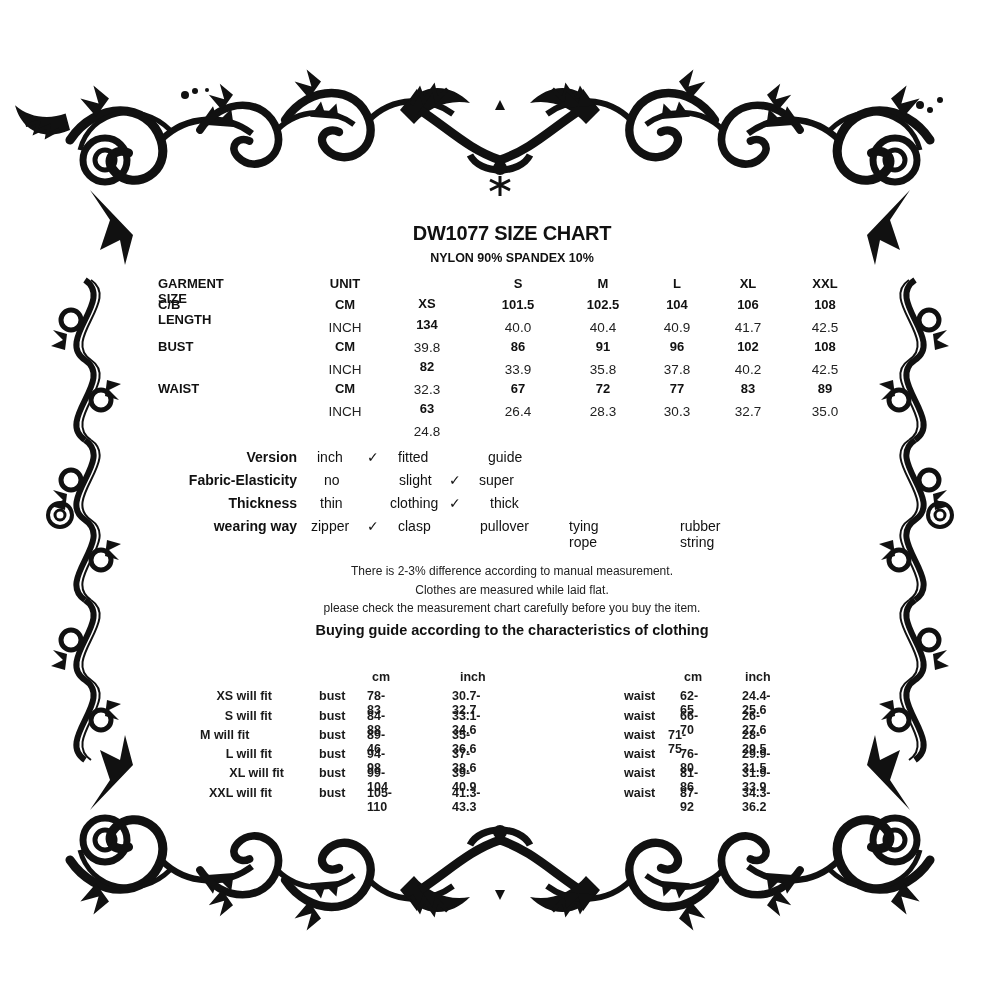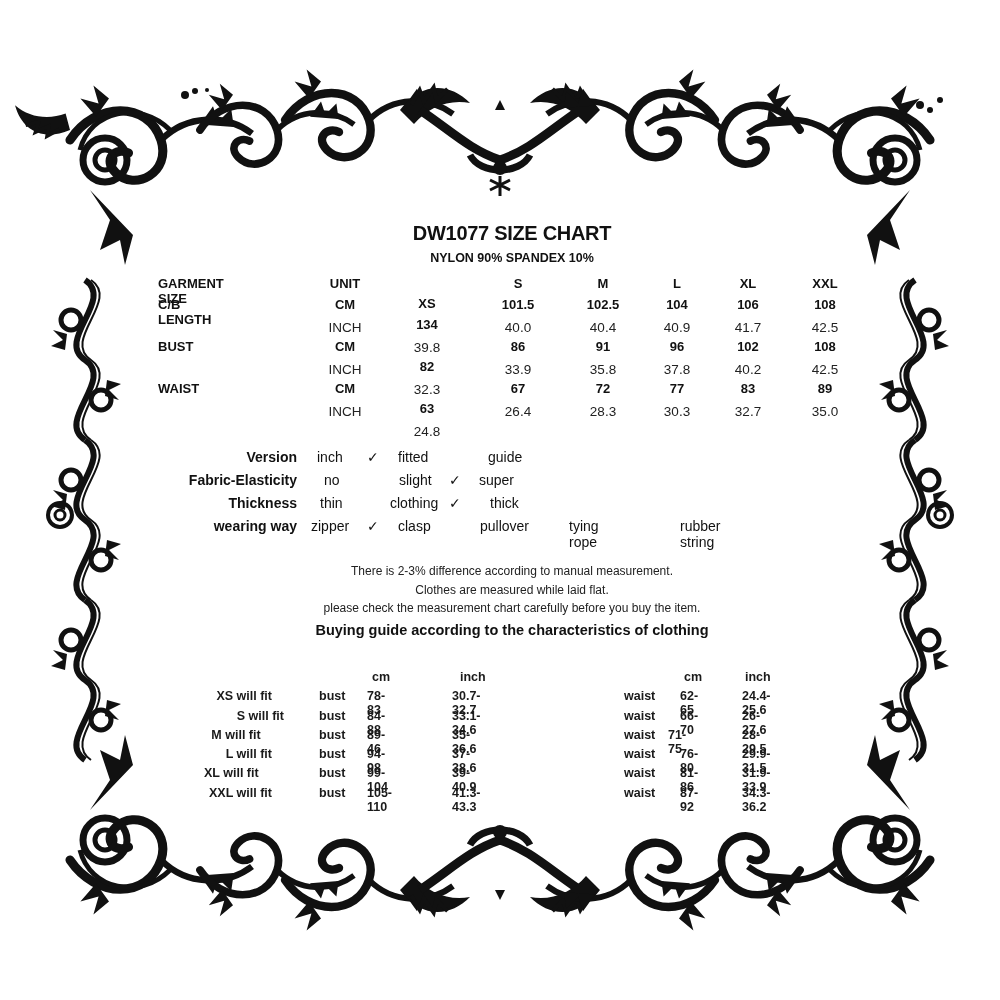--- a/index.html
+++ b/index.html
@@ -264,39 +264,39 @@
     <span style="left:172px; font-weight:bold">cm</span>
     <span style="left:260px">inch</span>
   </div>
   <div class="g-row">
     <span style="left:0; width:72px; text-align:right">XS will  fit</span>
     <span style="left:119px">bust</span>
     <span style="left:167px">78-83</span>
     <span style="left:252px">30.7-32.7</span>
   </div>
   <div class="g-row">
-    <span style="left:12px; width:72px; text-align:right">S will  fit</span>
+    <span style="left:0; width:72px; text-align:right">S will  fit</span>
     <span style="left:119px">bust</span>
     <span style="left:167px">84-88</span>
     <span style="left:252px">33.1-34.6</span>
   </div>
   <div class="g-row">
-    <span style="left:0; width:72px; text-align:center">M will fit</span>
+    <span style="left:0; width:72px; text-align:left">M will fit</span>
     <span style="left:119px">bust</span>
     <span style="left:167px">89-46</span>
     <span style="left:252px">35-36.6</span>
   </div>
   <div class="g-row">
     <span style="left:0; width:72px; text-align:right">L will fit</span>
     <span style="left:119px">bust</span>
     <span style="left:167px">94-98</span>
     <span style="left:252px">37-38.6</span>
   </div>
   <div class="g-row">
-    <span style="left:4px; width:72px; ">XL will fit</span>
+    <span style="left:12px; width:72px; text-align:right">XL will fit</span>
     <span style="left:119px">bust</span>
     <span style="left:167px">99-104</span>
     <span style="left:252px">39-40.9</span>
   </div>
   <div class="g-row">
     <span style="left:0; width:72px; text-align:right">XXL will fit</span>
     <span style="left:119px">bust</span>
     <span style="left:167px">105-110</span>
     <span style="left:252px">41.3-43.3</span>
   </div>

